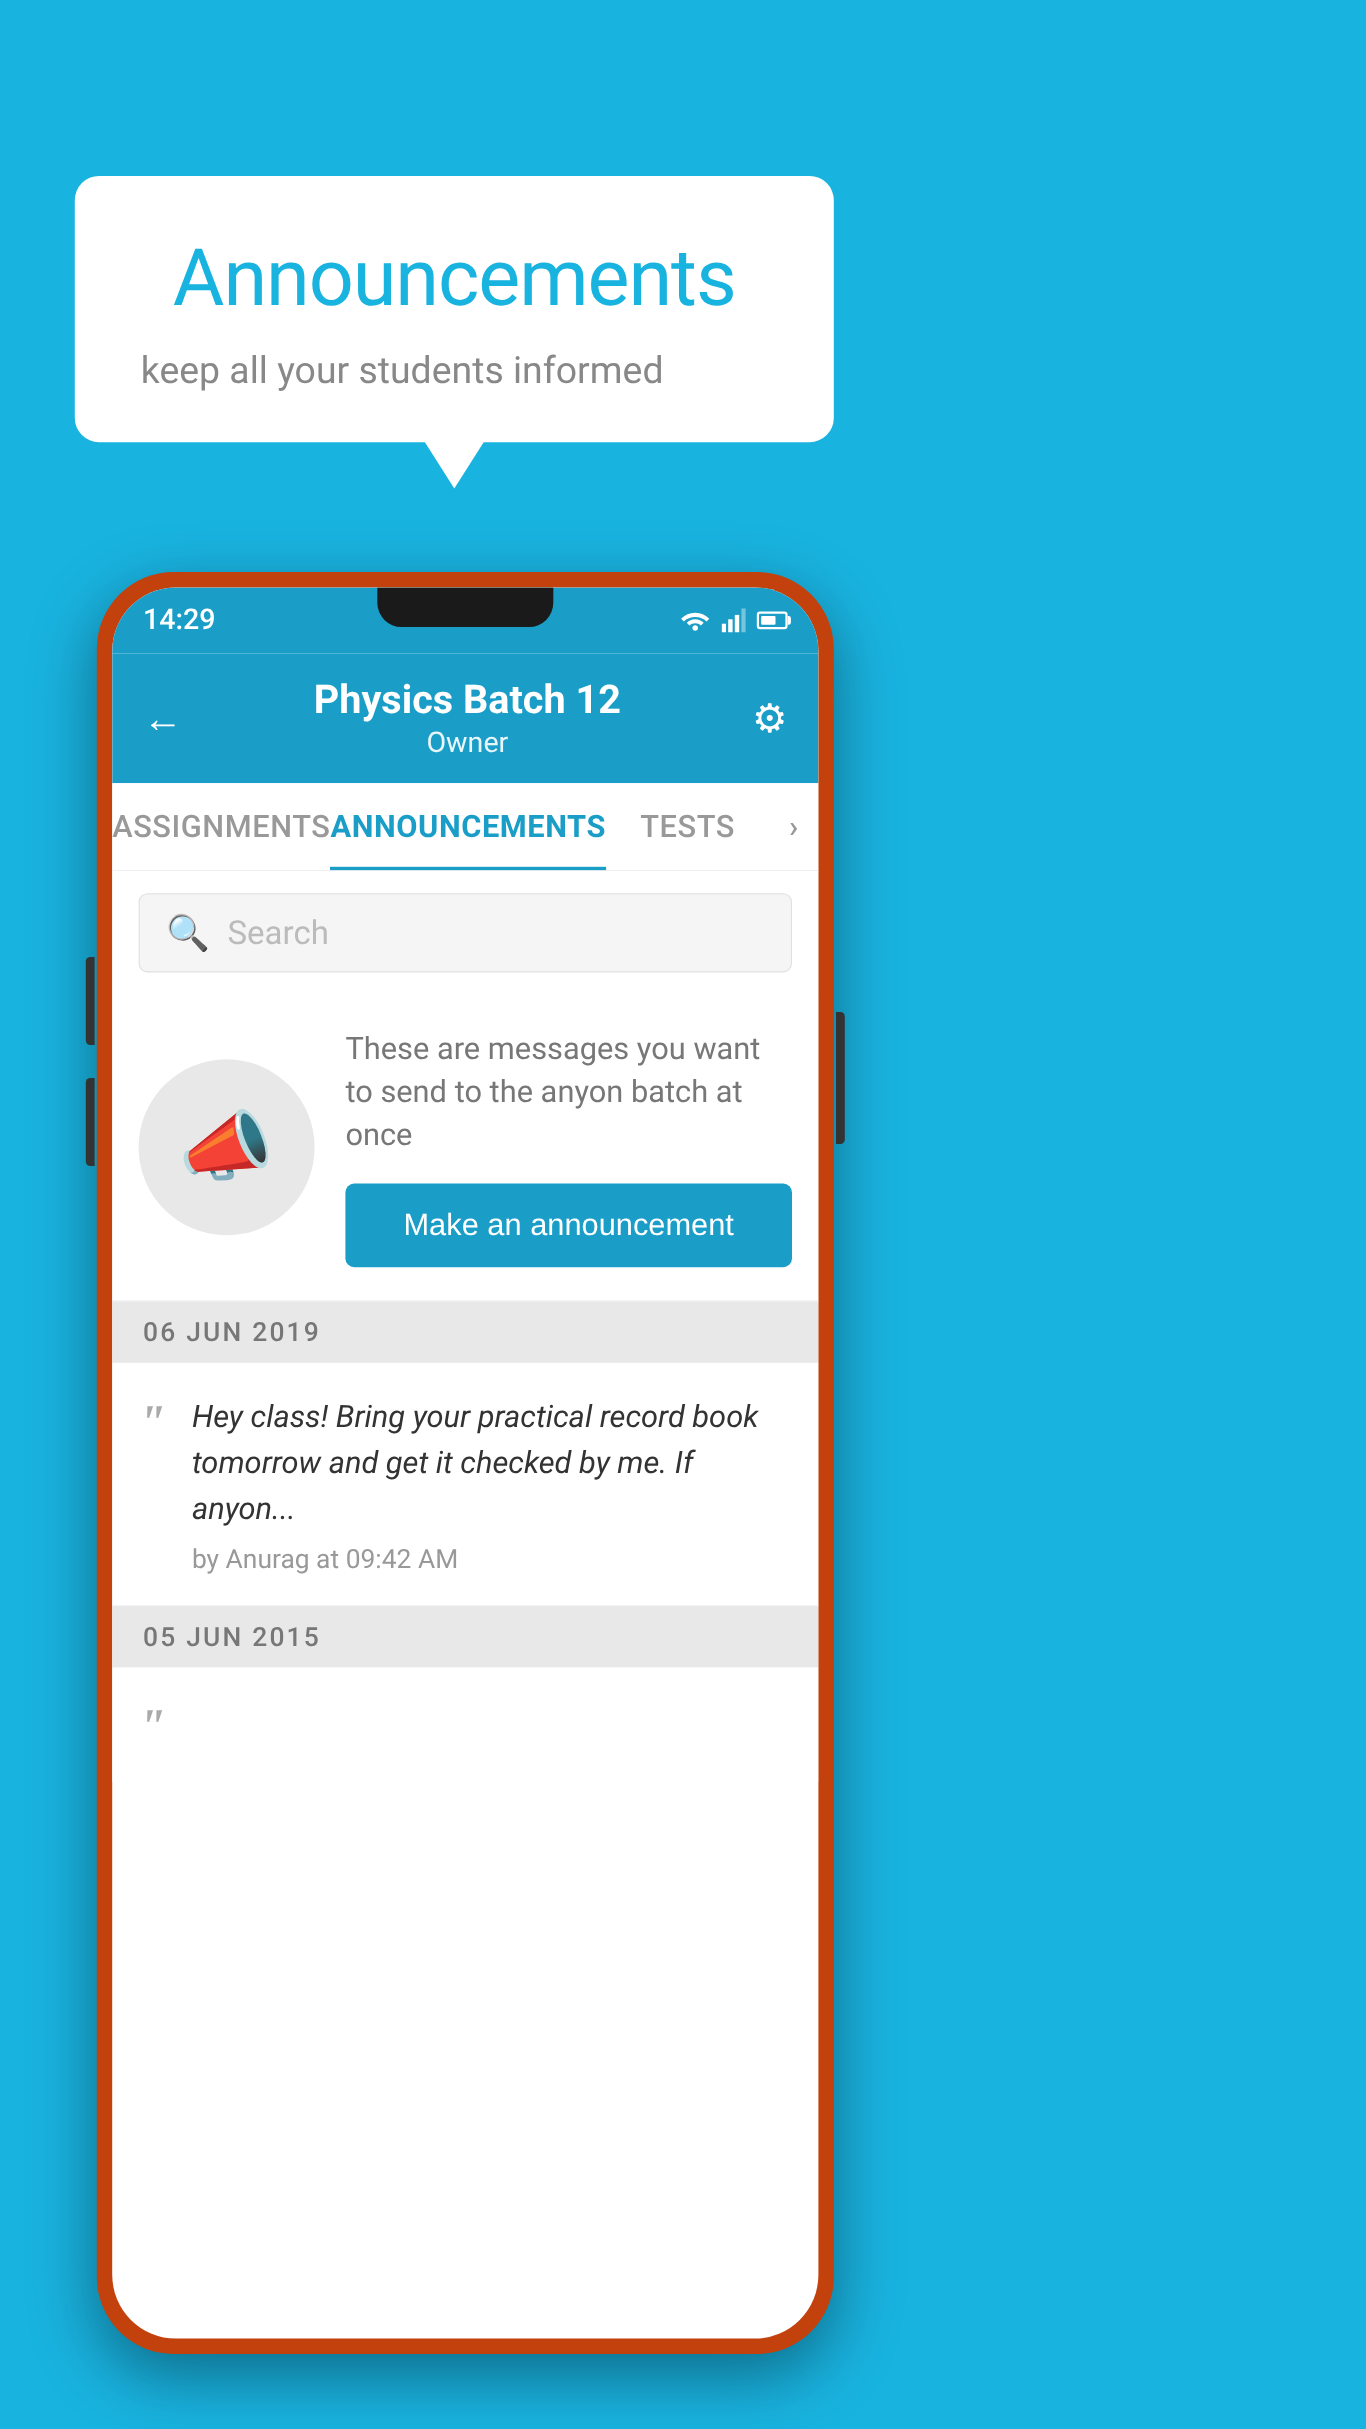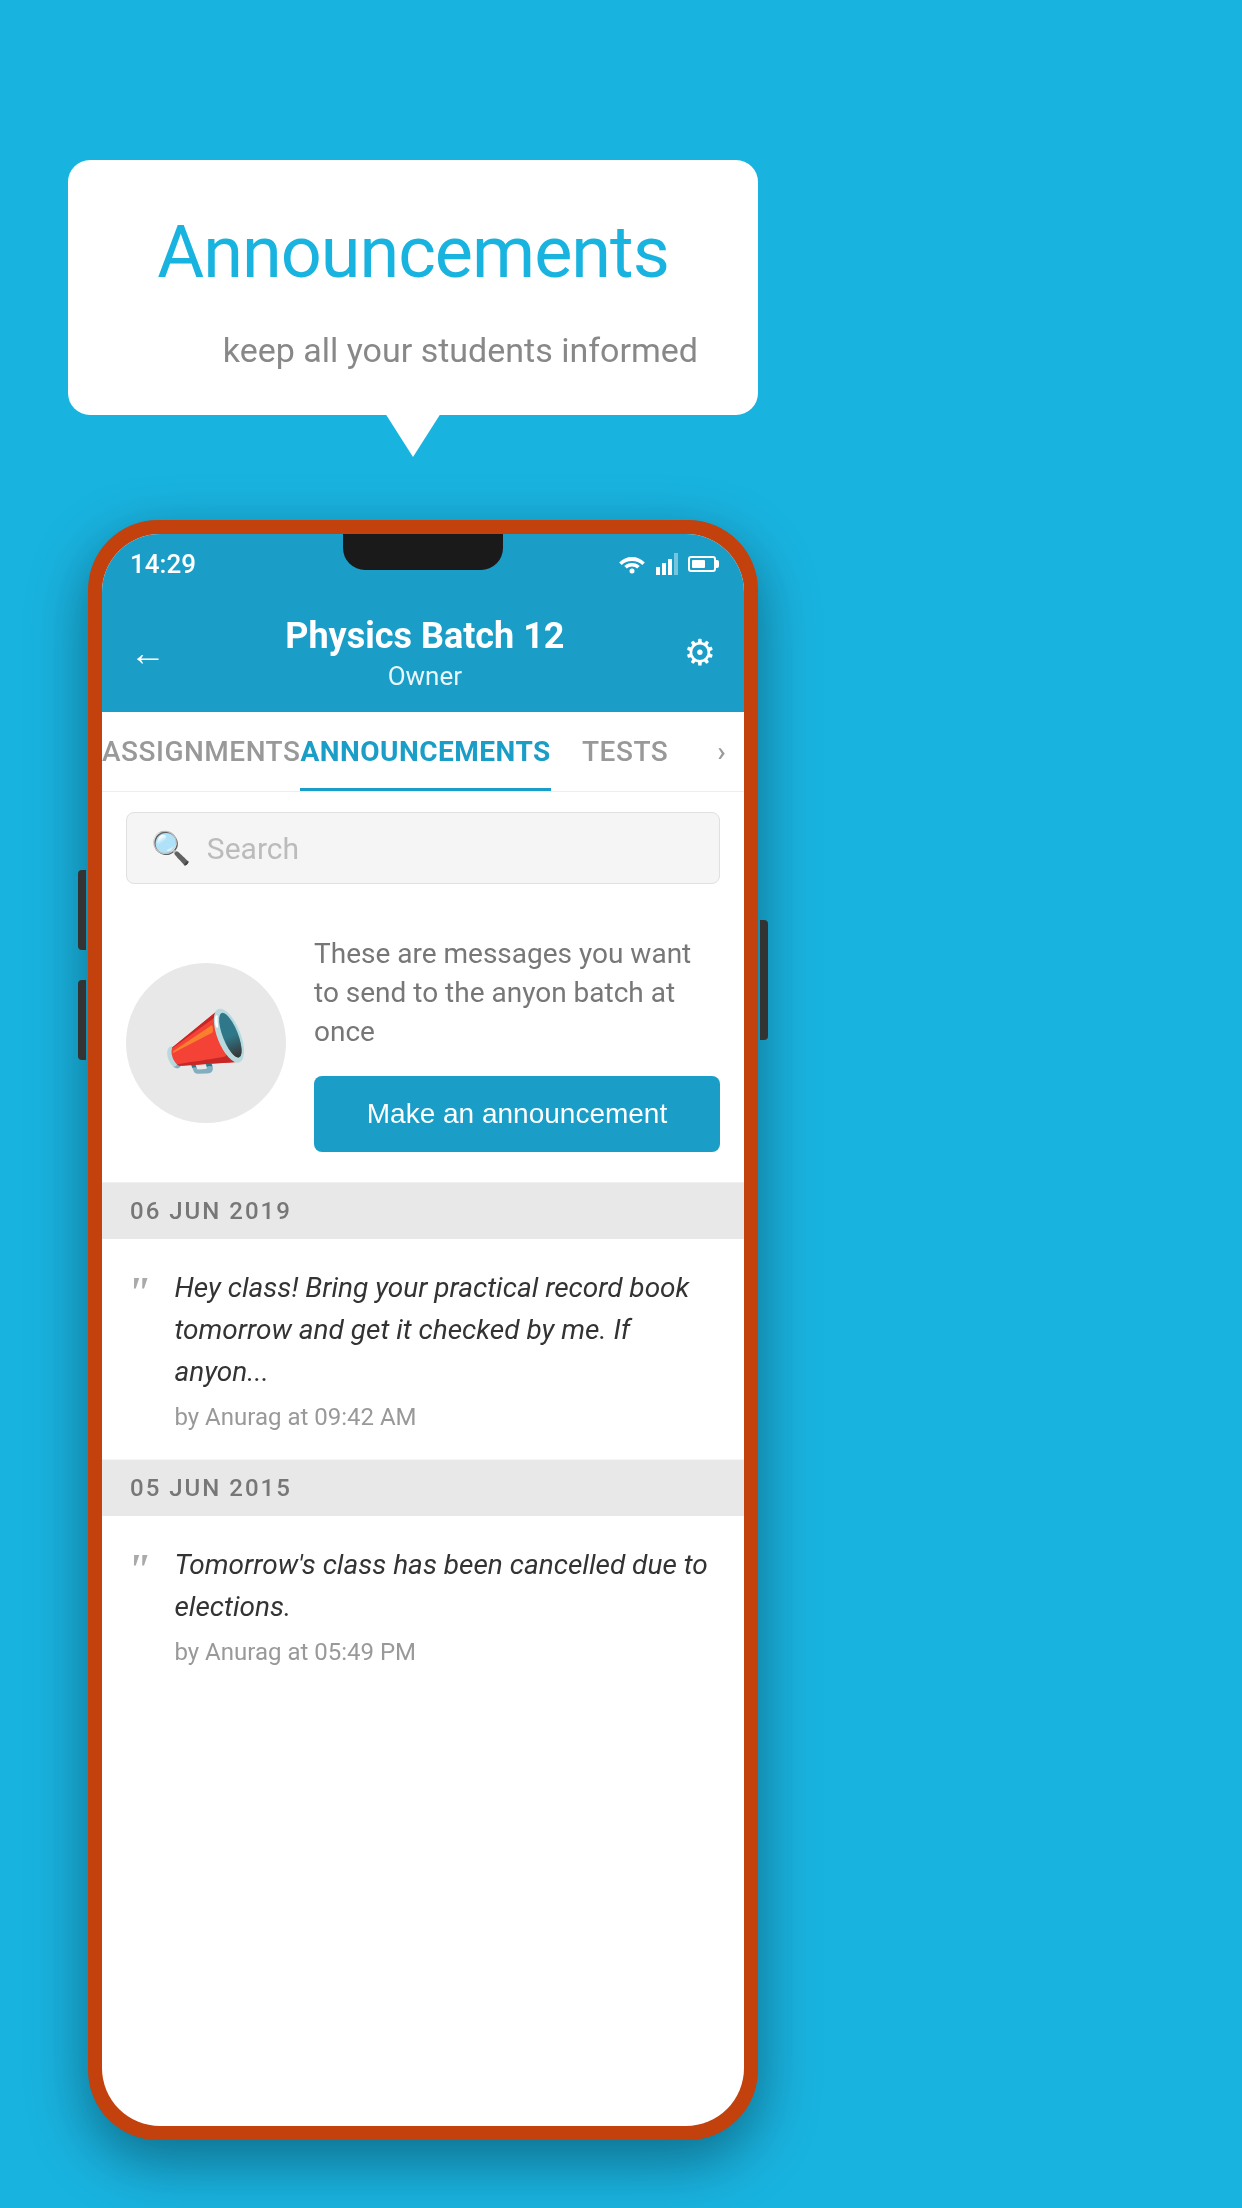--- a/index.html
+++ b/index.html
@@ -45,22 +45,22 @@
       font-size: 72px;
       font-weight: 400;
       color: #19b3e0;
       text-align: center;
       letter-spacing: -1px;
     }
 
     .speech-bubble-subtitle {
       font-size: 34px;
       color: #888;
-      text-align: right;
-      margin-top: 35px;
+      text-align: left;
+      margin-top: 22px;
       font-weight: 400;
     }
 
     
     .phone-container {
       position: absolute;
       top: 520px;
       left: 88px;
       width: 670px;
       height: 1620px;
@@ -485,21 +485,17 @@
         <div class="quote-icon">"</div>
         <div class="announcement-content">
           <div class="announcement-text">Hey class! Bring your practical record book tomorrow and get it checked by me. If anyon...</div>
           <div class="announcement-author">by Anurag at 09:42 AM</div>
         </div>
       </div>
 
       <div class="date-divider">05  JUN  2015</div>
       <div class="announcement-item-2">
         <div class="quote-icon">"</div>
-        <div class="announcement-content">
-          <div class="announcement-text">Tomorrow's class has been cancelled due to elections.</div>
-          <div class="announcement-author">by Anurag at 05:49 PM</div>
-        </div>
       </div>
 
     </div>
   </div>
 </div>
 
 </body></html>

